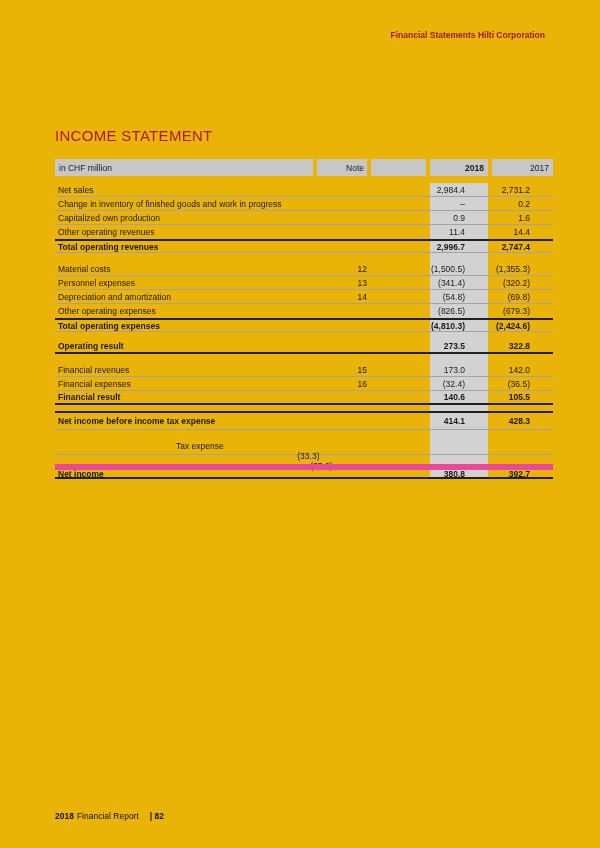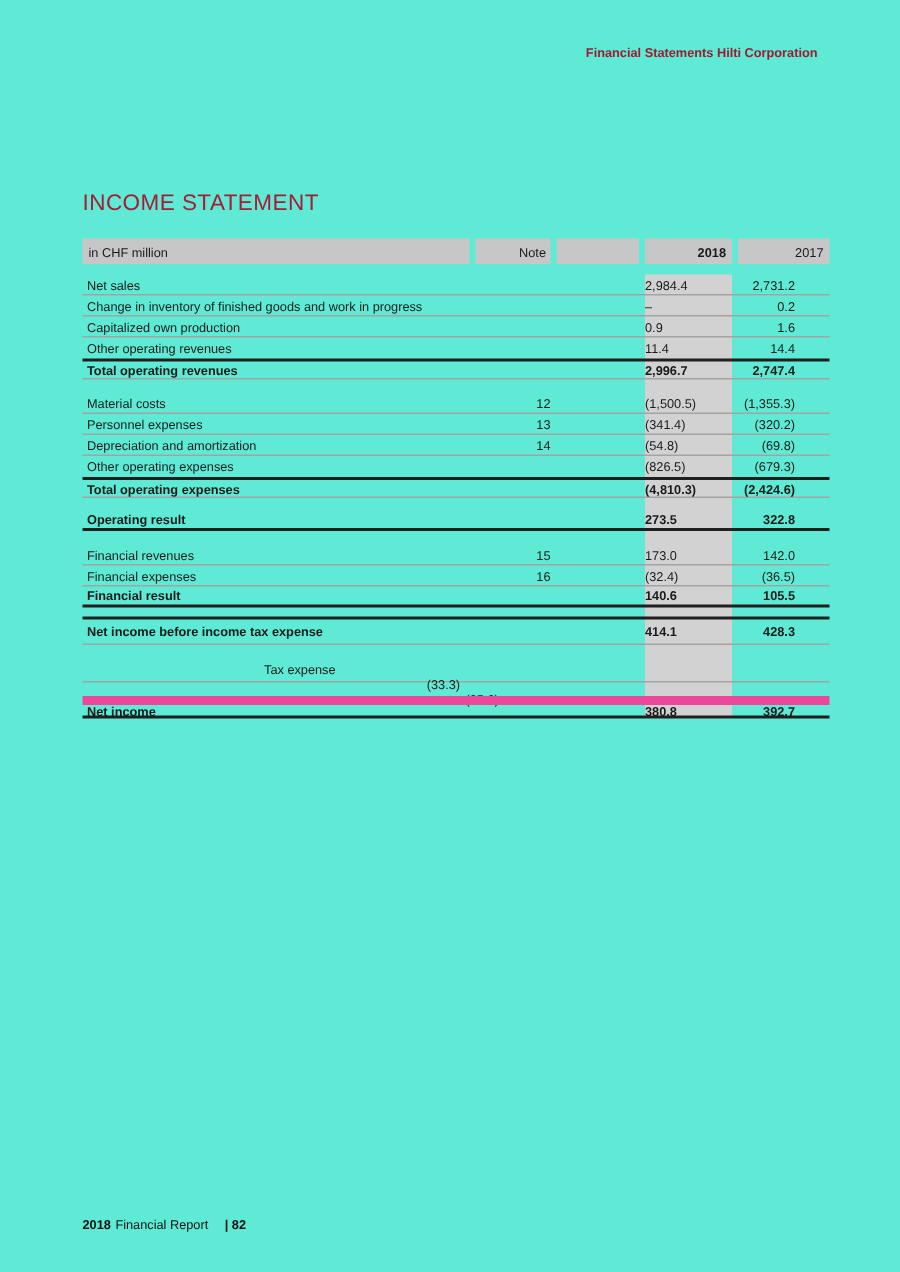--- a/index.html
+++ b/index.html
@@ -1,39 +1,39 @@
 <!DOCTYPE html>
 <html><head>
 <meta charset="utf-8">
 <style>
   * { margin:0; padding:0; box-sizing:border-box; }
   html,body { background:#ffffff; }
   body { width:600px; height:848px; font-family:"Liberation Sans", sans-serif; color:#1a1a1a; position:relative; overflow:hidden; }
 
-  .page { position:absolute; left:0; top:0; width:600px; height:848px; background:#5eead4; }
+  .page { position:absolute; left:0; top:0; width:600px; height:848px; background:#eab308; }
 
   .hdr-right { position:absolute; top:30px; right:55px; font-size:8.5px; font-weight:700; color:#9d1b33; }
   .title { position:absolute; left:55px; top:127px; font-size:15px; font-weight:400; letter-spacing:0.3px; color:#a81c35;text-align:right; }
 
   .tablewrap { position:absolute; left:55px; top:159px; width:498px; }
   .band { position:absolute; left:375px; top:24px; width:58px; height:296px; background:#d2d2d2; z-index:1; }
 
   .theadrow { position:relative; z-index:2; display:flex; gap:4px; height:17px; margin-bottom:7px; font-size:8.5px; }
   .thcell { background:#c7c7c7; height:17px; display:flex; align-items:center; }
   .th-label { width:258px; padding-left:4px; }
   .th-note  { width:50px; justify-content:flex-end; padding-right:3px; }
   .th-spacer{ width:55px; }
   .th-2018  { width:58px; justify-content:flex-end; padding-right:4px; font-weight:700; }
   .th-2017  { width:61px; justify-content:flex-end; padding-right:4px; }
 
   .row { position:relative; z-index:2; display:flex; align-items:center; height:14px; font-size:8.5px; }
   .cl  { width:262px; padding-left:3px; }
   .cn  { width:50px; text-align:right; }
   .cs  { width:63px; }
-  .c18 { width:39px; padding-right:4px; }
+  .c18 { width:39px; text-align:right; padding-right:4px; }
   .c17 { width:65px; text-align:right; padding-right:4px; }
 
   .r-reg        { border-bottom:1px solid #a3a3a3; }
   .r-reg.bb-none{ border-bottom:none; }
   .r-total-top  { border-top:2px solid #1f1f1f; border-bottom:1px solid #a3a3a3; font-weight:700; }
   .r-total-bot  { border-bottom:2px solid #1f1f1f; font-weight:700; }
   .r-final      { border-top:6px solid #ec4899; border-bottom:2px solid #1f1f1f; font-weight:700; }
 
   .mt9 { margin-top:9px; } .mt8 { margin-top:8px; } .mt6 { margin-top:6px; } .mt11{ margin-top:11px;flex-direction:column; }
   .h19 { height:19px; } .h15 { height:15px; }

